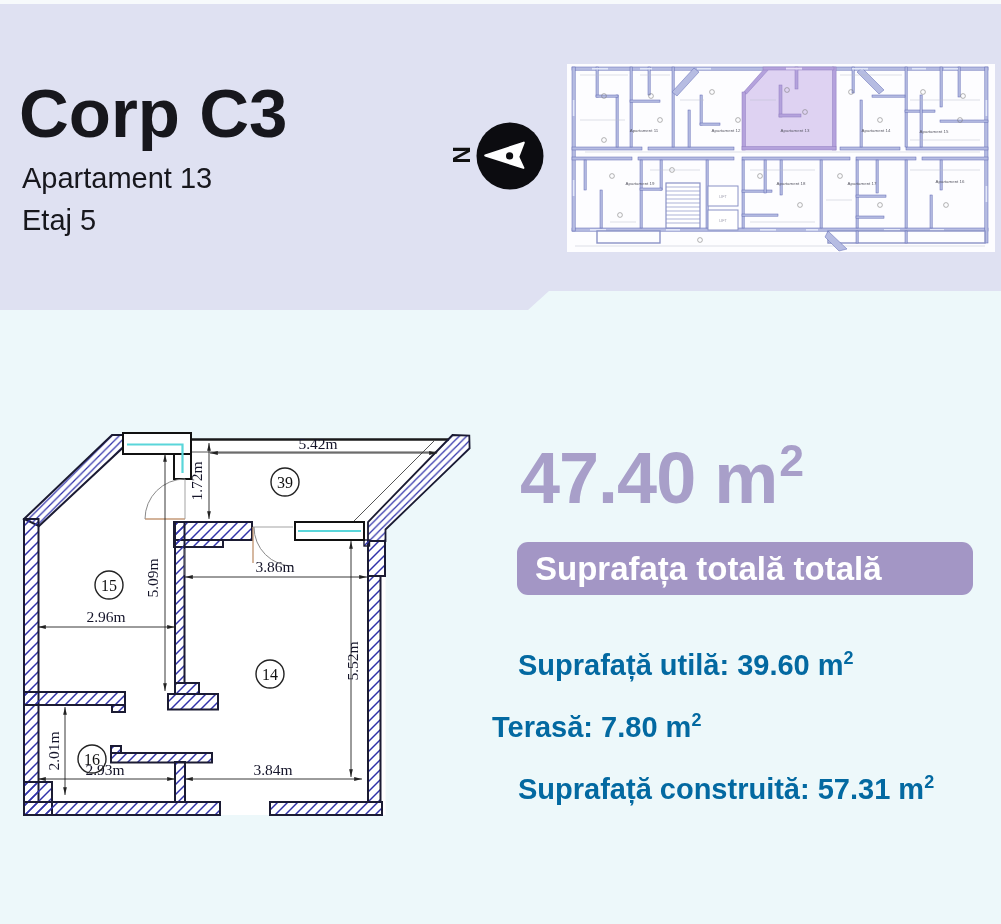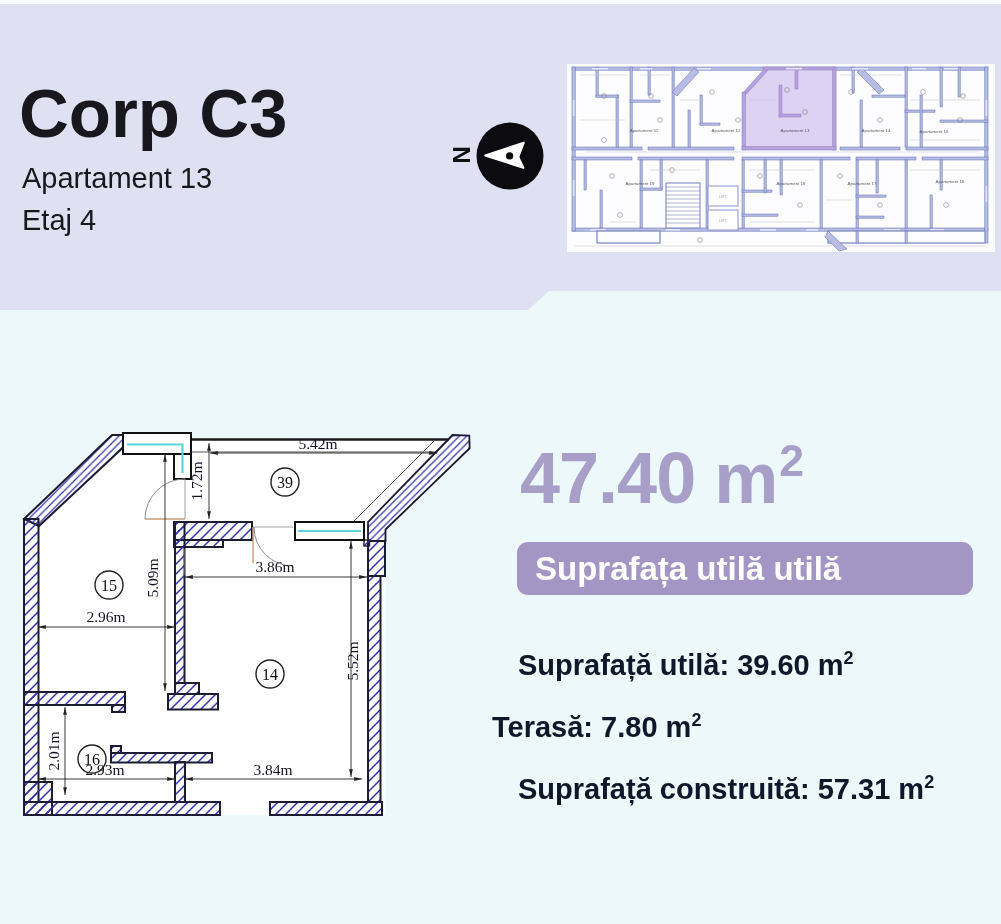--- a/index.html
+++ b/index.html
@@ -6,21 +6,21 @@
   body{width:1001px;height:924px;position:relative;overflow:hidden;
        background:#edf8fa;font-family:"Liberation Sans", sans-serif;}
   .abs{position:absolute;}
   #hdr-title{left:19px;top:74px;font-size:69px;font-weight:bold;color:#17171d;letter-spacing:0px;}
   #hdr-sub1{left:22px;top:162px;font-size:29px;color:#17171d;}
   #hdr-sub2{left:22px;top:204px;font-size:29px;color:#17171d;}
   #bignum{left:520px;top:437px;font-size:72px;letter-spacing:-1px;font-weight:bold;color:#a89fc9;}
   #bignum sup{font-size:0.62em;position:relative;top:-2px;left:2px;}
   #pill{left:517px;top:542px;width:456px;height:53px;background:#a396c5;border-radius:11px;}
   #pill span{position:absolute;left:18px;top:8px;font-size:33px;font-weight:bold;color:#ffffff;}
-  .bline{font-size:29px;font-weight:bold;color:#0f172a;}
+  .bline{font-size:29px;font-weight:bold;color:#0369a1;}
   .bline sup{font-size:0.62em;}
   #bl1{left:518px;top:648px;}
   #bl2{left:492px;top:710px;}
   #bl3{left:518px;top:772px;}
 </style>
 </head>
 <body>
 
 <svg class="abs" style="left:0;top:0" width="1001" height="924" viewBox="0 0 1001 924">
   <defs>
@@ -358,25 +358,25 @@
 
     <circle cx="92" cy="759" r="14" fill="none" stroke="#222" stroke-width="1.4"></circle>
     <text x="92" y="764.5" text-anchor="middle" font-family="Liberation Serif, serif" font-size="16" fill="#111">16</text>
   </g>
 </svg>
 
 <div class="abs" id="hdr-title">Corp C3</div>
 
 <div class="abs" id="hdr-sub1">Apartament 13</div>
 
-<div class="abs" id="hdr-sub2">Etaj 4</div>
+<div class="abs" id="hdr-sub2">Etaj 5</div>
 
 <div class="abs" id="bignum">47.40 m<sup>2</sup></div>
 
 <div class="abs" id="pill">
-    <span>Suprafața utilă utilă</span>
+    <span>Suprafața totală totală</span>
   </div>
 
 <div class="abs bline" id="bl1">Suprafață utilă: 39.60 m<sup>2</sup></div>
 
 <div class="abs bline" id="bl2">Terasă: 7.80 m<sup>2</sup></div>
 
 <div class="abs bline" id="bl3">Suprafață construită: 57.31 m<sup>2</sup></div>
 
 </body></html>

